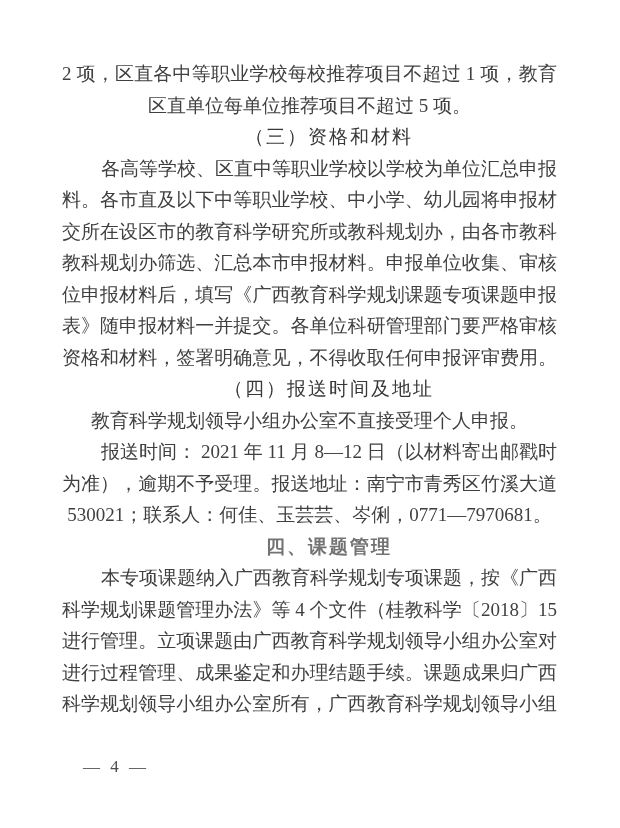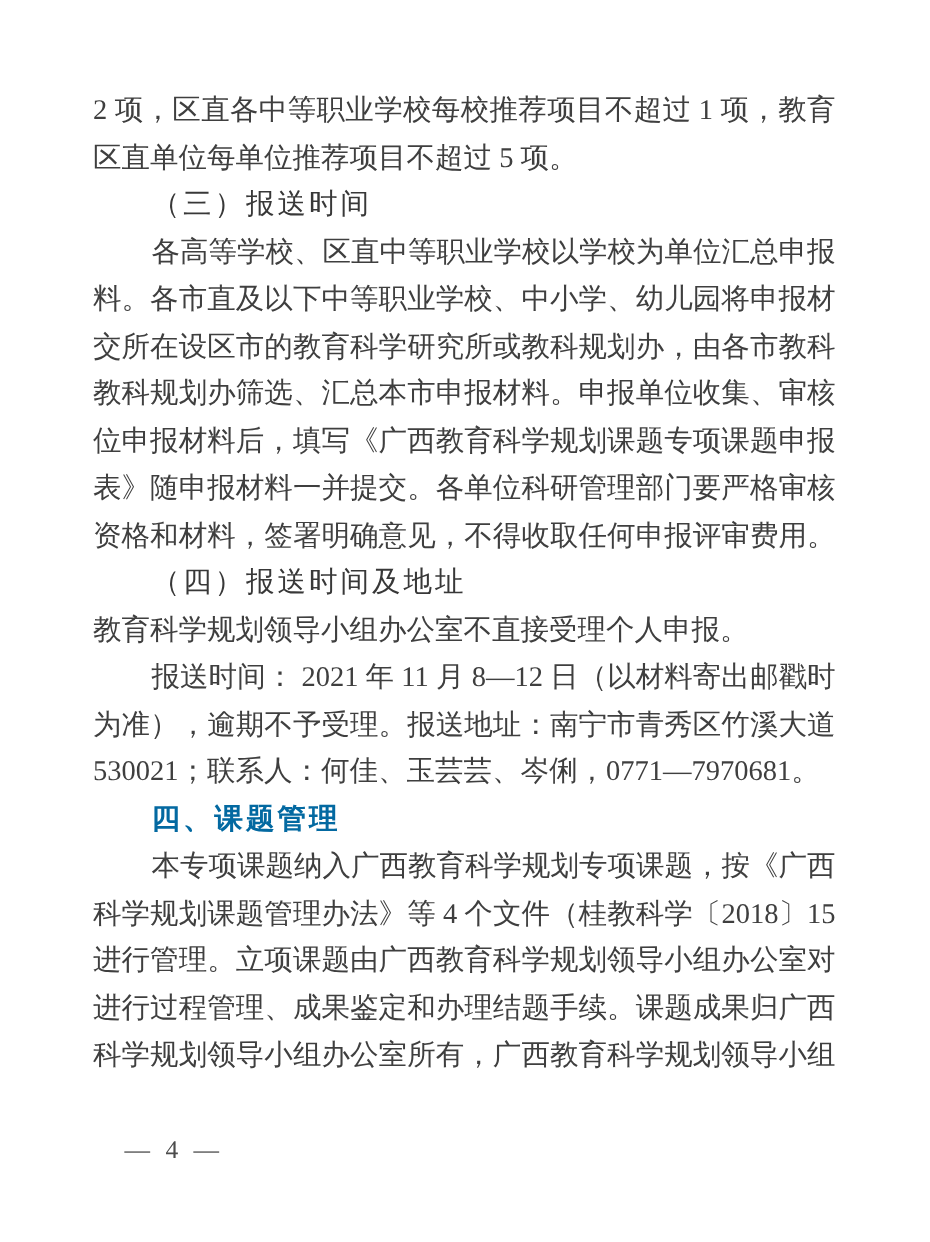--- a/index.html
+++ b/index.html
@@ -21,20 +21,21 @@
     left: 62px;
     top: 58px;
     width: 495px;
   }
   .line {
     height: 31.5px;
     line-height: 31.5px;
     font-size: 19px;
     white-space: nowrap;
     overflow: visible;
+    text-align: center;
   }
   
   .j {
     white-space: normal;
     text-align: justify;
     text-align-last: justify;
     overflow: hidden;
   }
   
   .ind {
@@ -42,42 +43,42 @@
   }
   
   .kai {
     color: #383838;
     letter-spacing: 2px;
   }
   
   .hei {
     font-family: "Liberation Sans", "DejaVu Sans", sans-serif;
     font-weight: bold;
-    color: #0369a1;
+    color: #737373;
     letter-spacing: 2px;
   }
   .pagenum {
     position: absolute;
     left: 83px;
     top: 757px;
     font-size: 17px;
     line-height: 20px;
     color: #4c4c4c;
     letter-spacing: 3px;
     font-family: "Liberation Serif", "DejaVu Serif", serif;
   }
 </style>
 </head>
 <body>
 
 <div class="page">
   <div class="content">
     <div class="line j">2 项，区直各中等职业学校每校推荐项目不超过 1 项，教育系统</div>
     <div class="line">区直单位每单位推荐项目不超过 5 项。</div>
-    <div class="line kai ind">（三）报送时间</div>
+    <div class="line kai ind">（三）资格和材料</div>
     <div class="line j ind">各高等学校、区直中等职业学校以学校为单位汇总申报材</div>
     <div class="line j">料。各市直及以下中等职业学校、中小学、幼儿园将申报材料递</div>
     <div class="line j">交所在设区市的教育科学研究所或教科规划办，由各市教科所或</div>
     <div class="line j">教科规划办筛选、汇总本市申报材料。申报单位收集、审核本单</div>
     <div class="line j">位申报材料后，填写《广西教育科学规划课题专项课题申报汇总</div>
     <div class="line j">表》随申报材料一并提交。各单位科研管理部门要严格审核申报</div>
     <div class="line j">资格和材料，签署明确意见，不得收取任何申报评审费用。广西</div>
     <div class="line kai ind">（四）报送时间及地址</div>
     <div class="line">教育科学规划领导小组办公室不直接受理个人申报。</div>
     <div class="line j ind">报送时间： 2021 年 11 月 8—12 日（以材料寄出邮戳时间</div>

